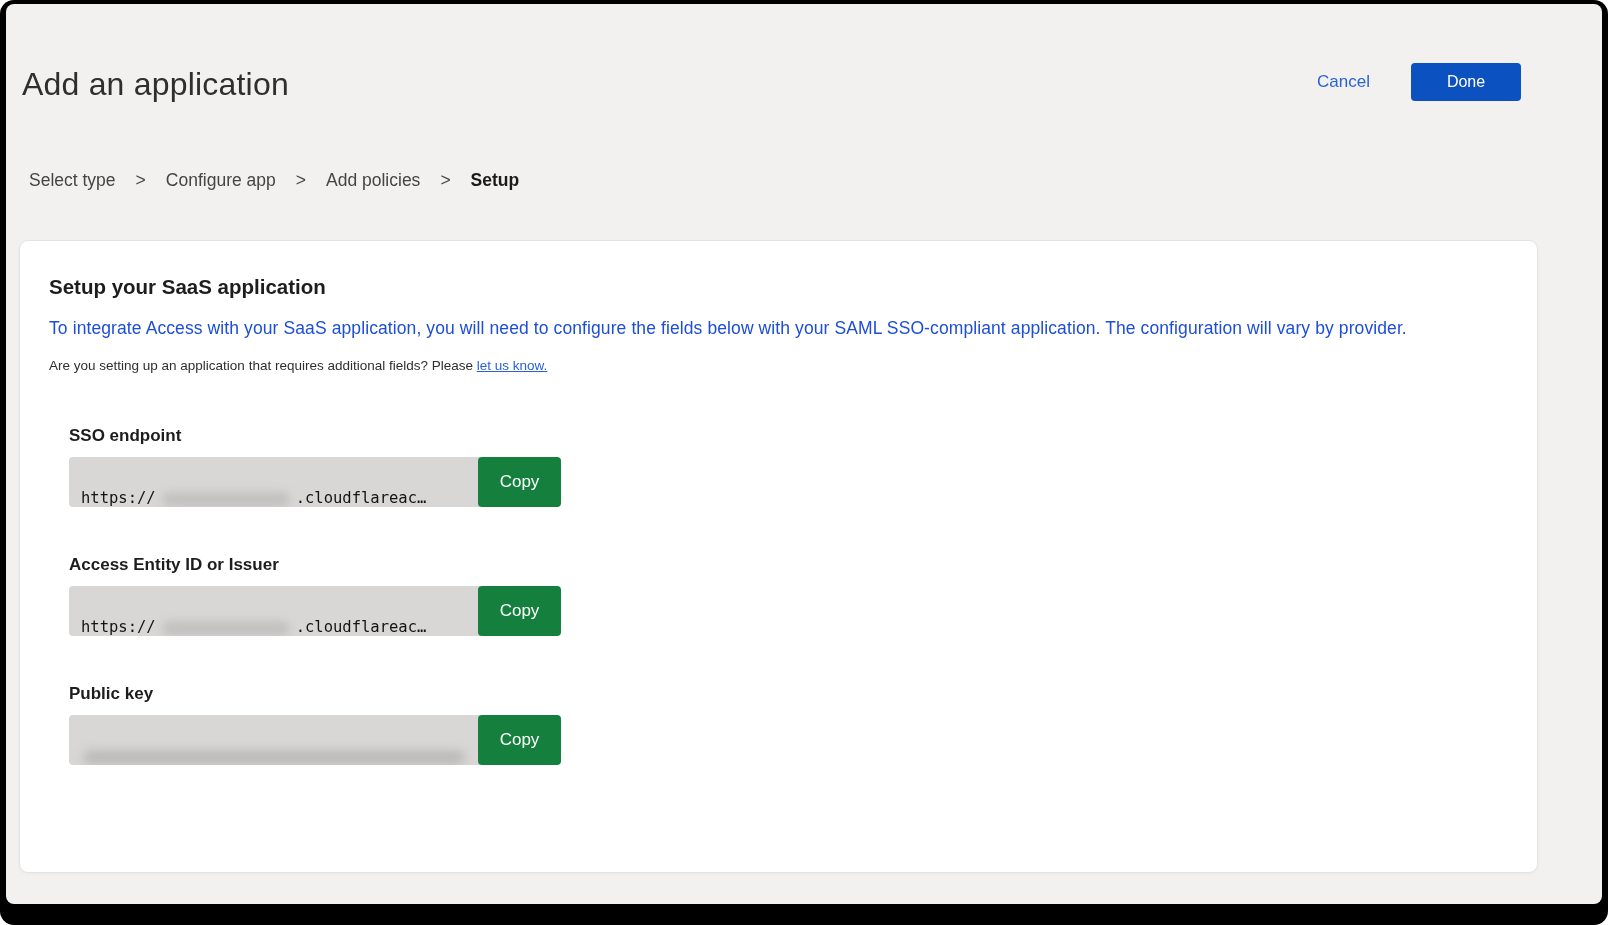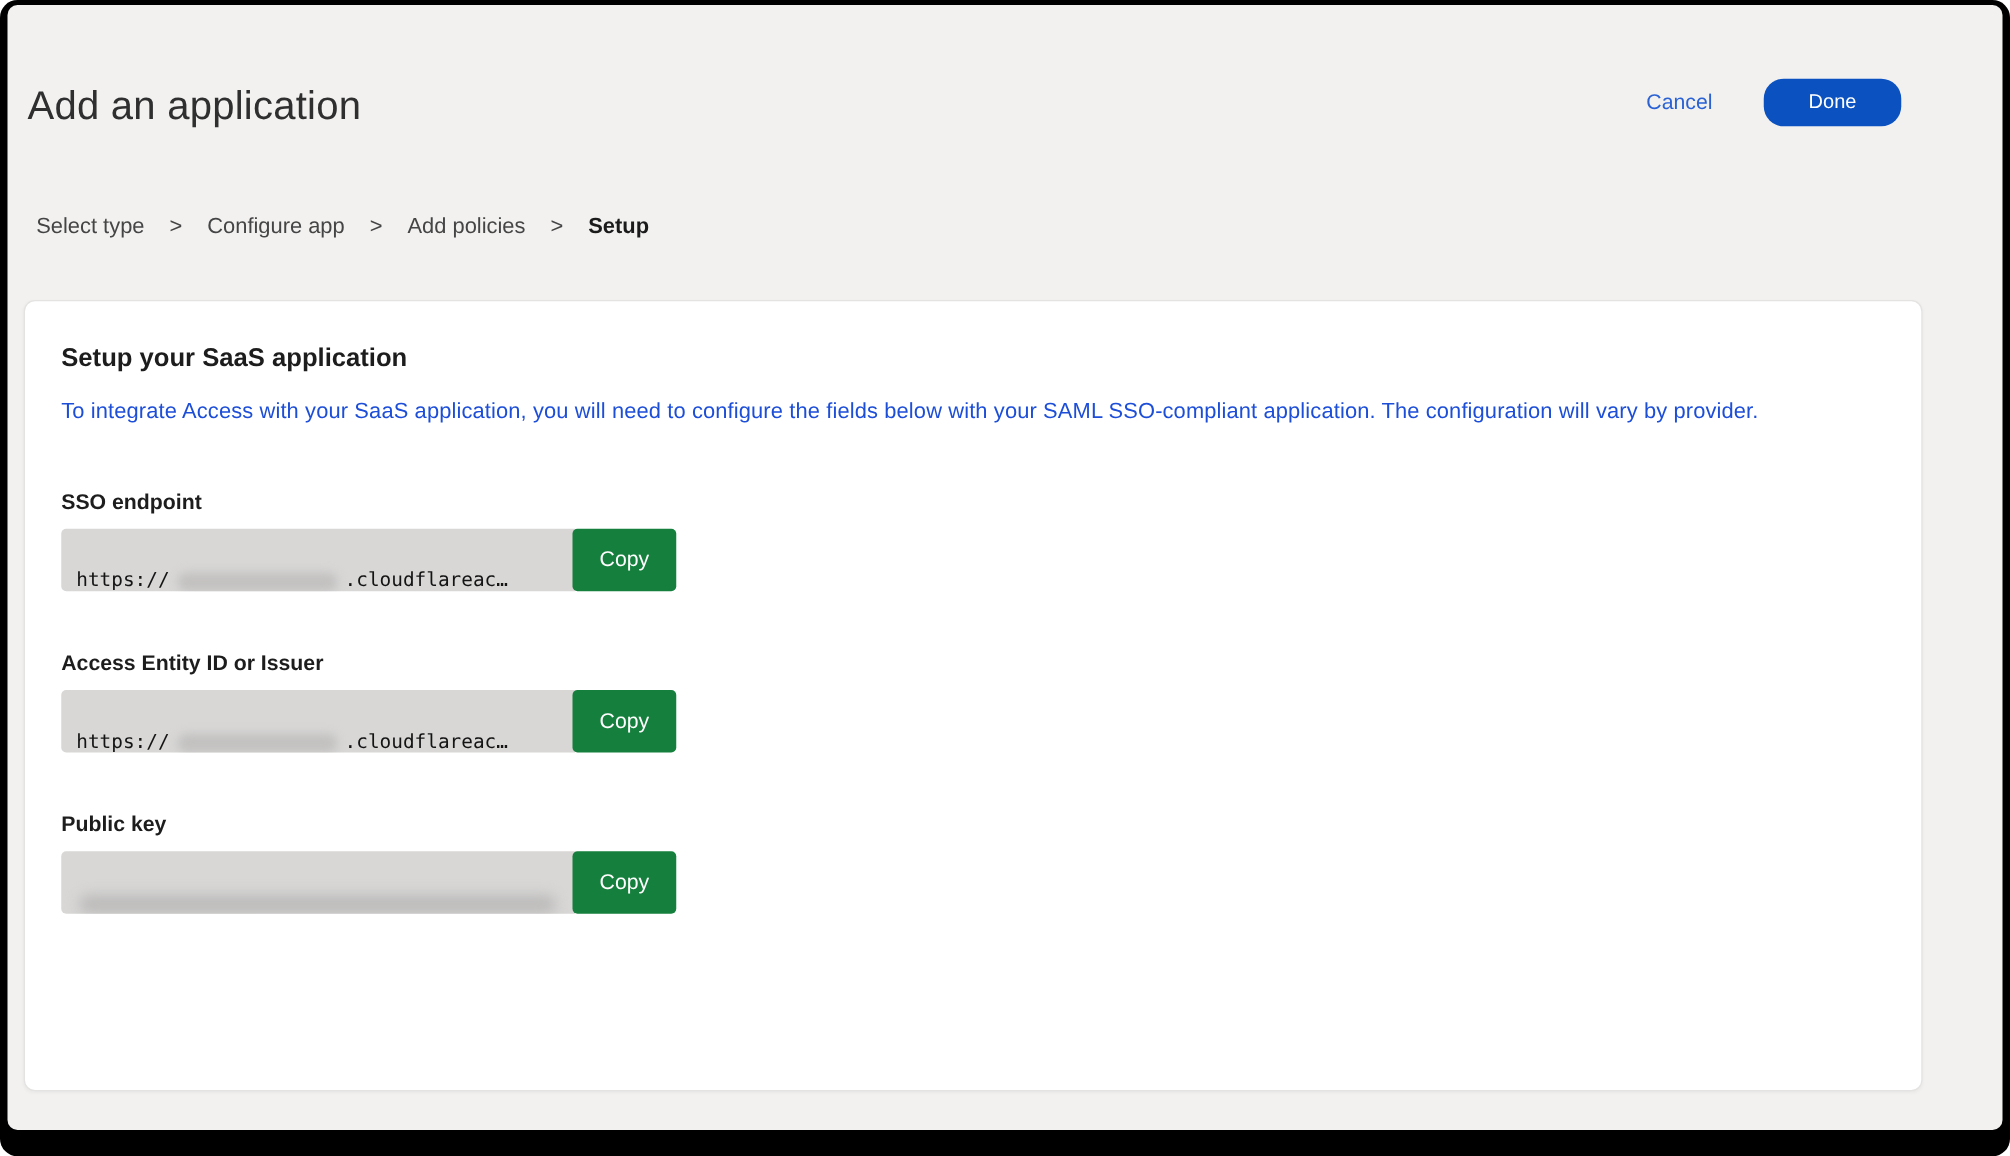--- a/index.html
+++ b/index.html
@@ -30,21 +30,21 @@
   }
   .cancel-btn {
     position: absolute; right: 232px; top: 68px;
     font-size: 17px; color: #2a62d4; background: none; border: none;
     cursor: pointer; font-family: inherit;
   }
   .done-btn {
     position: absolute; right: 81px; top: 59px;
     width: 110px; height: 38px;
     background: #0b52c0; color: #fff;
-    font-size: 16px; border: none; border-radius: 16px;
+    font-size: 16px; border: none; border-radius: 4px;
     cursor: pointer; font-family: inherit;
   }
 
   
   .breadcrumb {
     position: absolute; left: 23px; top: 166px;
     font-size: 17.5px; color: #454545;
     display: flex; align-items: center; gap: 20px;
   }
   .breadcrumb .crumb { color: #454545; cursor: pointer; }
@@ -73,21 +73,21 @@
   .card-note {
     margin-top: 19px;
     font-size: 13.5px; color: #2f2f2f;
   }
   .card-note a {
     color: #2a62d4; text-decoration: underline; cursor: pointer;
   }
 
   
   .fields { margin-top: 53px; }
-  .field-block { margin-bottom: 48px; }
+  .field-block { margin-bottom: 48px; margin-left: 20px; }
   .field-label {
     font-size: 17px; font-weight: 700; color: #1d1d1d;
     margin-bottom: 11px;
   }
   .field-desc {
     font-size: 13.8px; color: #3c3c3c;
     margin-bottom: 9px;
   }
   .value-row {
     display: flex; width: 492px; height: 50px;
@@ -138,20 +138,21 @@
         <span class="crumb">Configure app</span>
         <span class="sep">&gt;</span>
         <span class="crumb">Add policies</span>
         <span class="sep">&gt;</span>
         <span class="crumb-current">Setup</span>
       </nav>
 
     <section class="card">
       <h2 class="card-heading">Setup your SaaS application</h2>
       <p class="card-intro">To integrate Access with your SaaS application, you will need to configure the fields below with your SAML SSO-compliant application. The configuration will vary by provider.</p>
+      <p class="card-note"><span>Are you setting up an application that requires additional fields? Please </span><a>let us know.</a></p>
 
       <div class="fields">
   <div class="field-block">
     <div class="field-label">SSO endpoint</div>
     <div class="value-row">
       <div class="value-box">
         <span>https://</span>
         <span class="redact partial"></span>
         <span>.cloudflareac…</span>
       </div>

